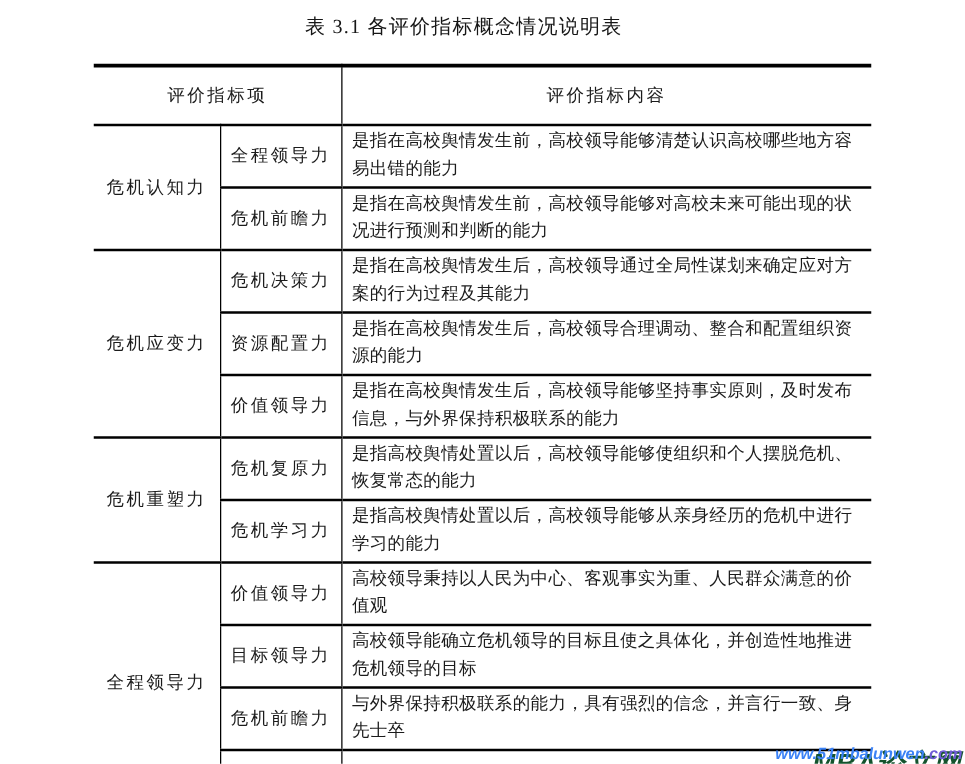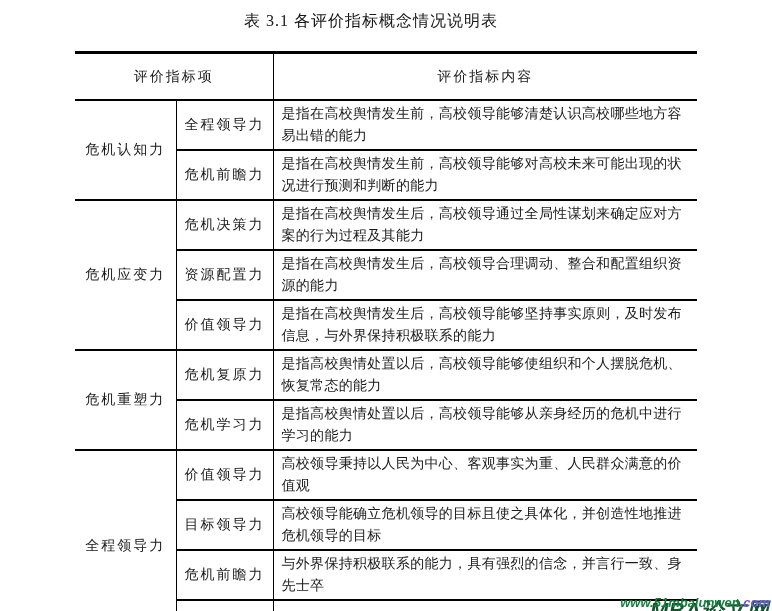--- a/index.html
+++ b/index.html
@@ -96,21 +96,21 @@
   }
   .watermark-url {
     position: absolute;
     right: 2px;
     top: 595px;
     font-family: "Liberation Sans", sans-serif;
     font-style: italic;
     font-size: 13px;
     font-weight: bold;
   }
-  .url-main { color: #15803d; }
+  .url-main { color: #3b82f6; }
   .url-suffix { color: #6f5bd6; }
 </style>
 </head>
 <body>
 
 <div class="page">
 
   <div class="doc-title">表 3.1  各评价指标概念情况说明表</div>
 
   <table class="eval-table">

